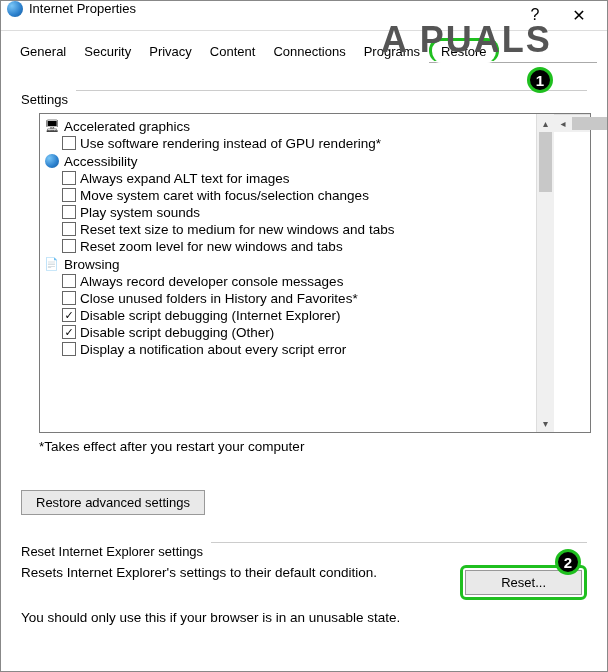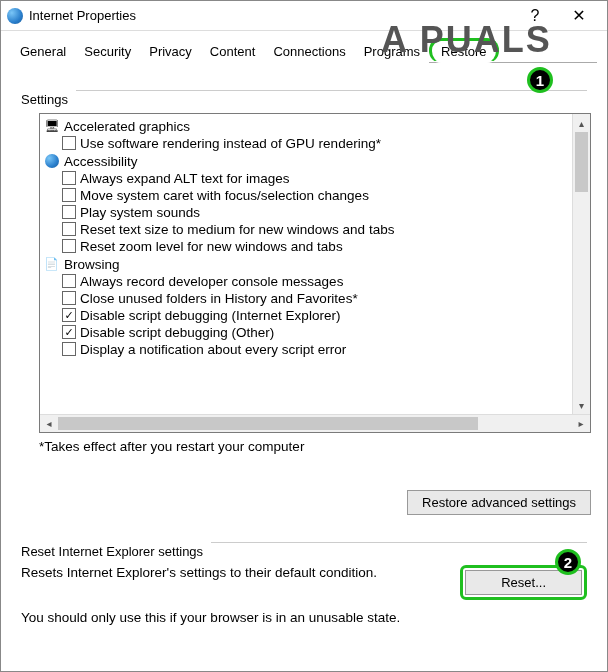--- a/index.html
+++ b/index.html
@@ -8,22 +8,22 @@
       font-size: 13px;
       background: #fff;
       width: 608px;
       height: 672px;
       position: relative;
       border: 1px solid #888;
     }
     .titlebar {
       height: 30px;
       display: flex;
-      align-items: center;
-      padding: 8px 6px;
+      align-items: flex-start;
+      padding: 0 6px;
       border-bottom: 1px solid #ddd;
     }
     .titlebar .globe-icon {
       width: 16px; height: 16px;
       border-radius: 50%;
       background: radial-gradient(circle at 30% 30%, #7ac6f7, #2a7fcc 60%, #1a5a99);
       margin-right: 6px;
     }
     .titlebar .title { flex: 1; font-size: 13px; }
     .titlebar .ctl {
@@ -84,21 +84,21 @@
       margin-bottom: 6px;
     }
     .fieldset-label { font-size: 13px; margin-right: 8px; margin-top: 19px; }
     .fieldset-line { flex: 1; height: 1px; background: #ccc; }
     .treebox {
       border: 1px solid #7a7a7a;
       height: 320px;
       margin-left: 18px;
       margin-right: -4px;
       display: flex;
-      flex-direction: column;
+      flex-direction: row;
       background: #fff;
     }
     .treebody {
       flex: 1;
       overflow: hidden;
       position: relative;
       display: flex;
     }
     .treelist { flex: 1; padding: 3px 4px; font-size: 13.5px; }
     .group-row {
@@ -149,21 +149,21 @@
       display: flex; align-items: center; justify-content: center;
       font-size: 10px; color: #555;
     }
     .hscroll .track { flex: 1; position: relative; }
     .hscroll .thumb {
       position: absolute; top: 2px; bottom: 2px;
       left: 0; width: 420px;
       background: #c8c8c8;
     }
     .note { margin: 6px 0 12px 18px; font-size: 13.5px; }
-    .btn-row { display: flex; justify-content: flex-end; margin-bottom: 10px; margin-right: -4px; margin-top: 36px;}
+    .btn-row { display: flex; margin-bottom: 10px; margin-right: -4px; margin-top: 36px;}
     .win-btn {
       border: 1px solid #999;
       background: #e9e9e9;
       padding: 4px 14px;
       font-size: 13px;
     }
     .reset-row {
       display: flex;
       gap: 28px;
       align-items: flex-start;

